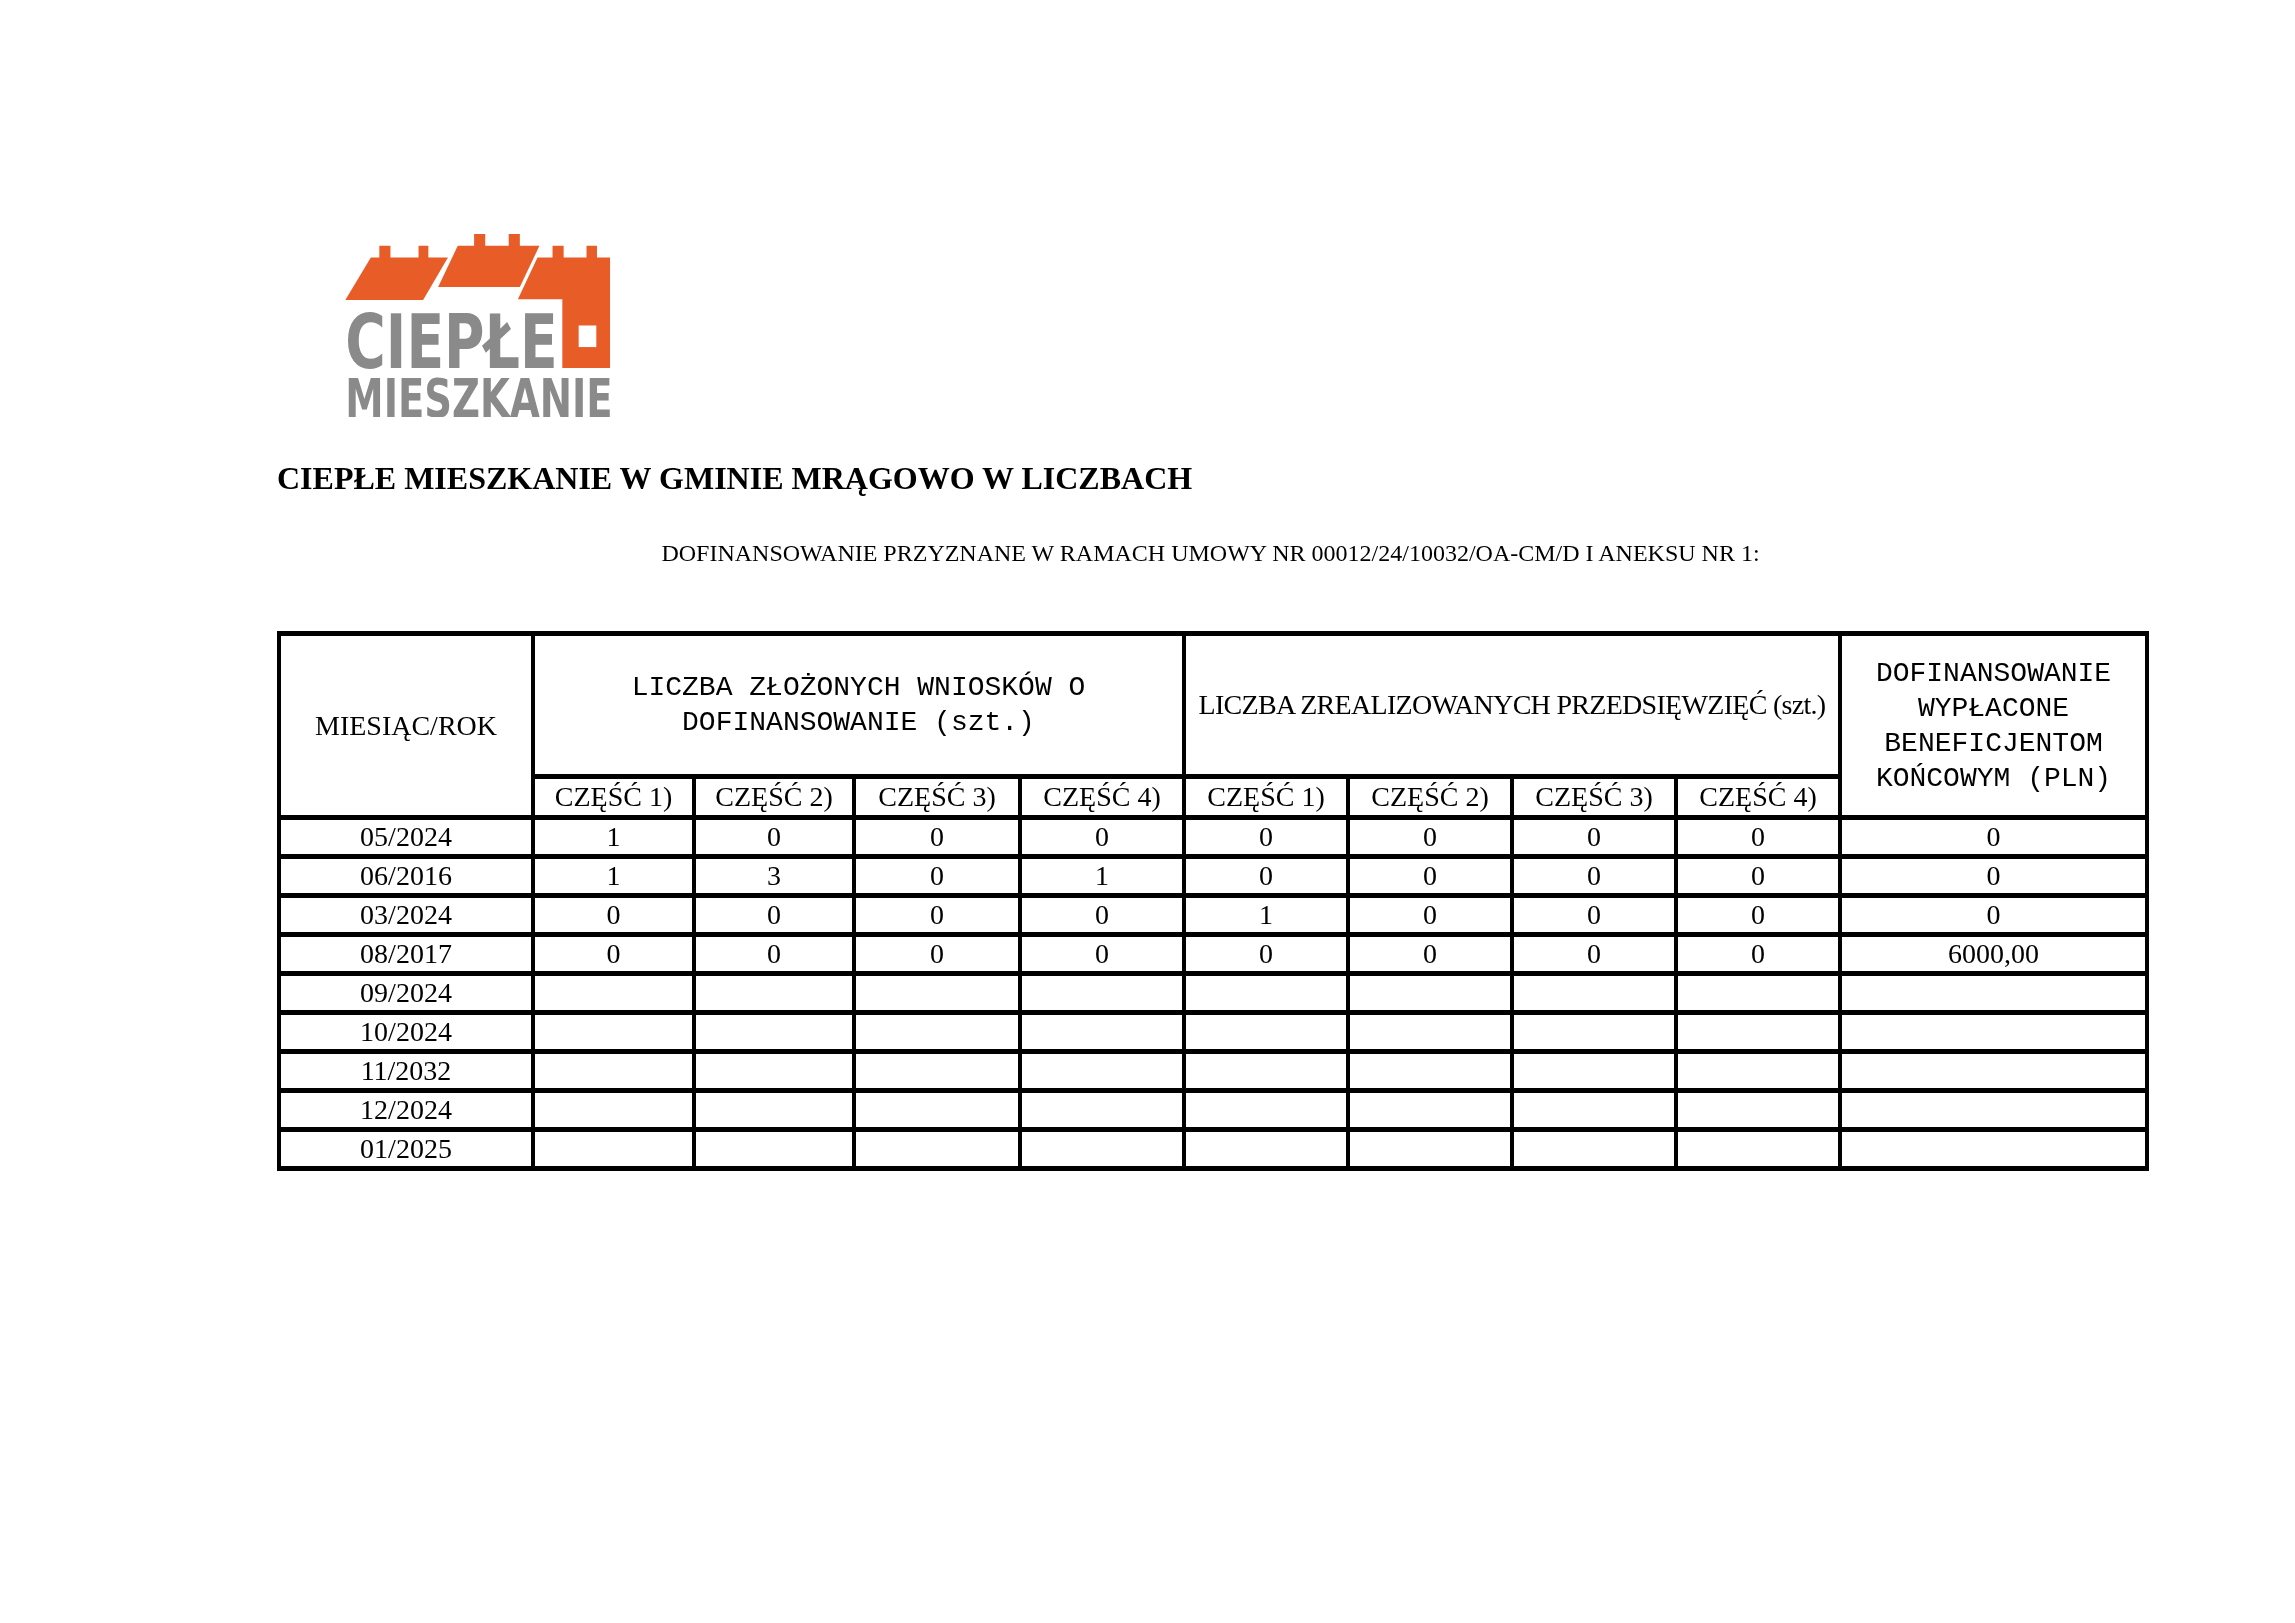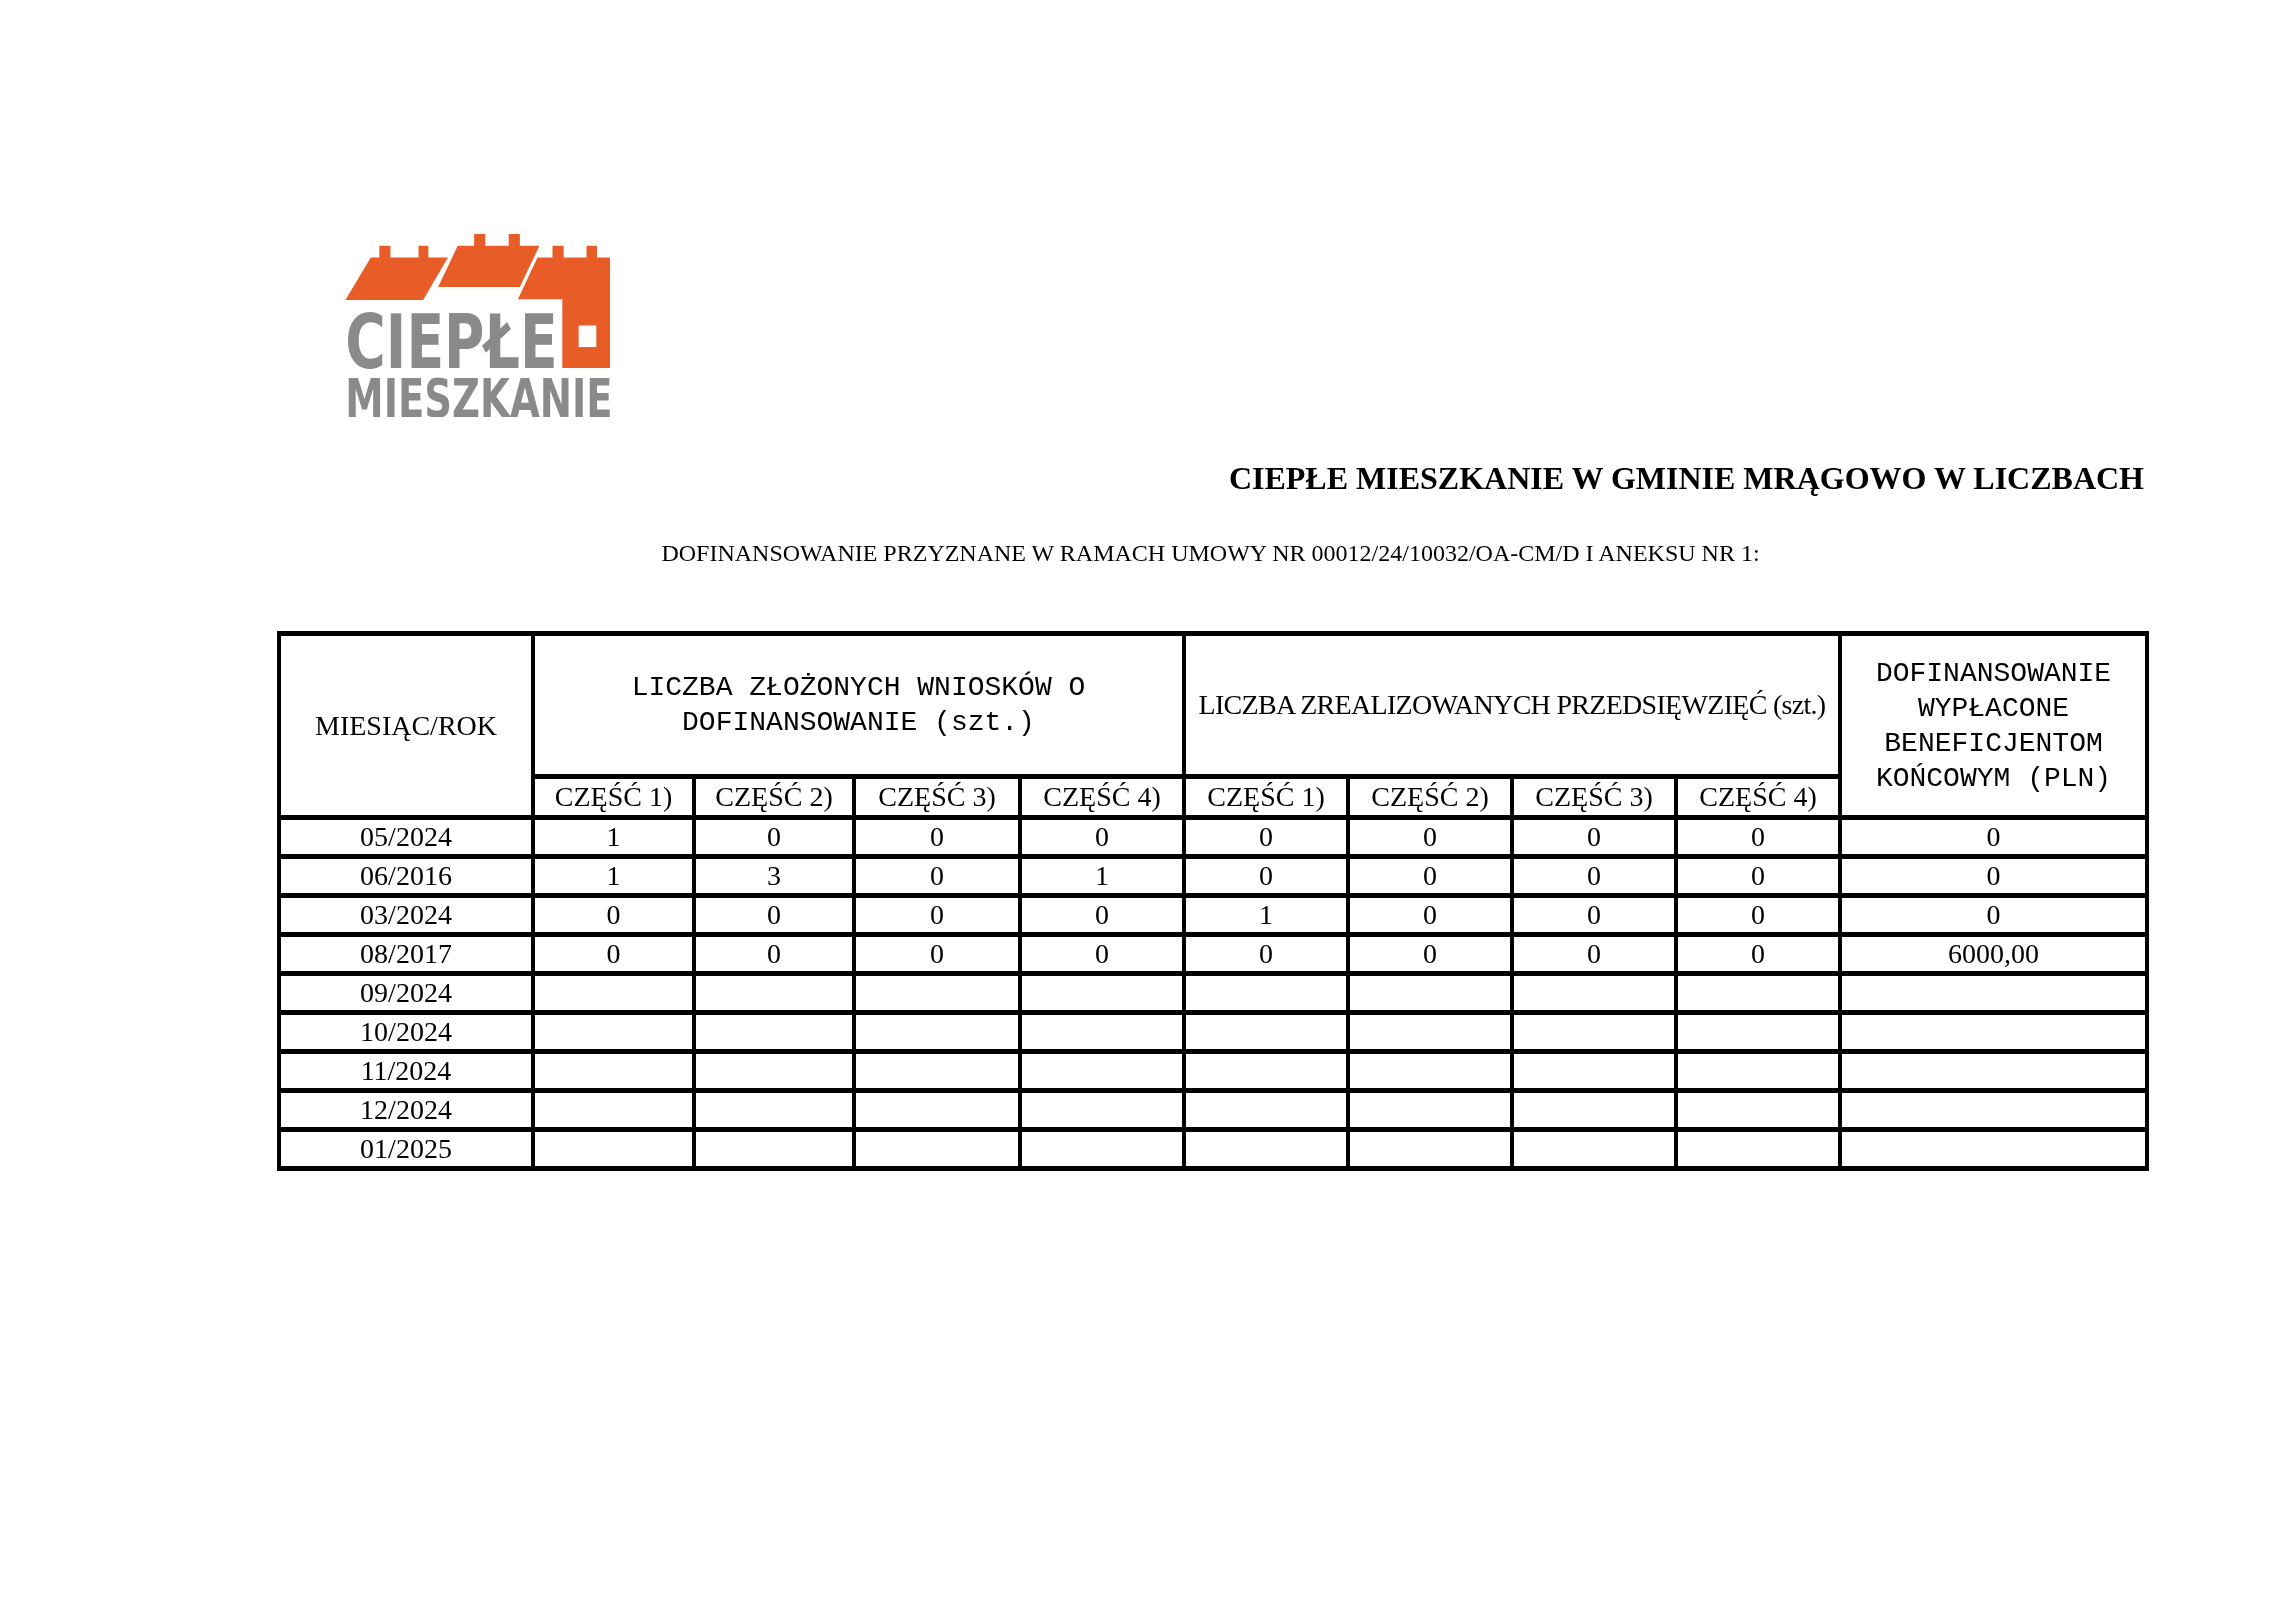--- a/index.html
+++ b/index.html
@@ -24,21 +24,21 @@
   }
   .logo-text {
     font-family: "DejaVu Sans", "Liberation Sans", sans-serif;
     font-weight: bold;
   }
   .doc-title {
     position: absolute;
     left: 277px;
     top: 462px;
     width: 1867px;
-    text-align: right;
+    text-align: left;
     font-size: 32px;
     font-weight: bold;
     line-height: 32px;
     white-space: nowrap;
   }
   .doc-subtitle {
     position: absolute;
     left: 277px;
     top: 535px;
     width: 1867px;
@@ -208,21 +208,21 @@
       <td></td>
       <td></td>
       <td></td>
       <td></td>
       <td></td>
       <td></td>
       <td></td>
       <td></td>
     </tr>
     <tr class="row-data">
-      <td>11/2024</td>
+      <td>11/2032</td>
       <td></td>
       <td></td>
       <td></td>
       <td></td>
       <td></td>
       <td></td>
       <td></td>
       <td></td>
       <td></td>
     </tr>

